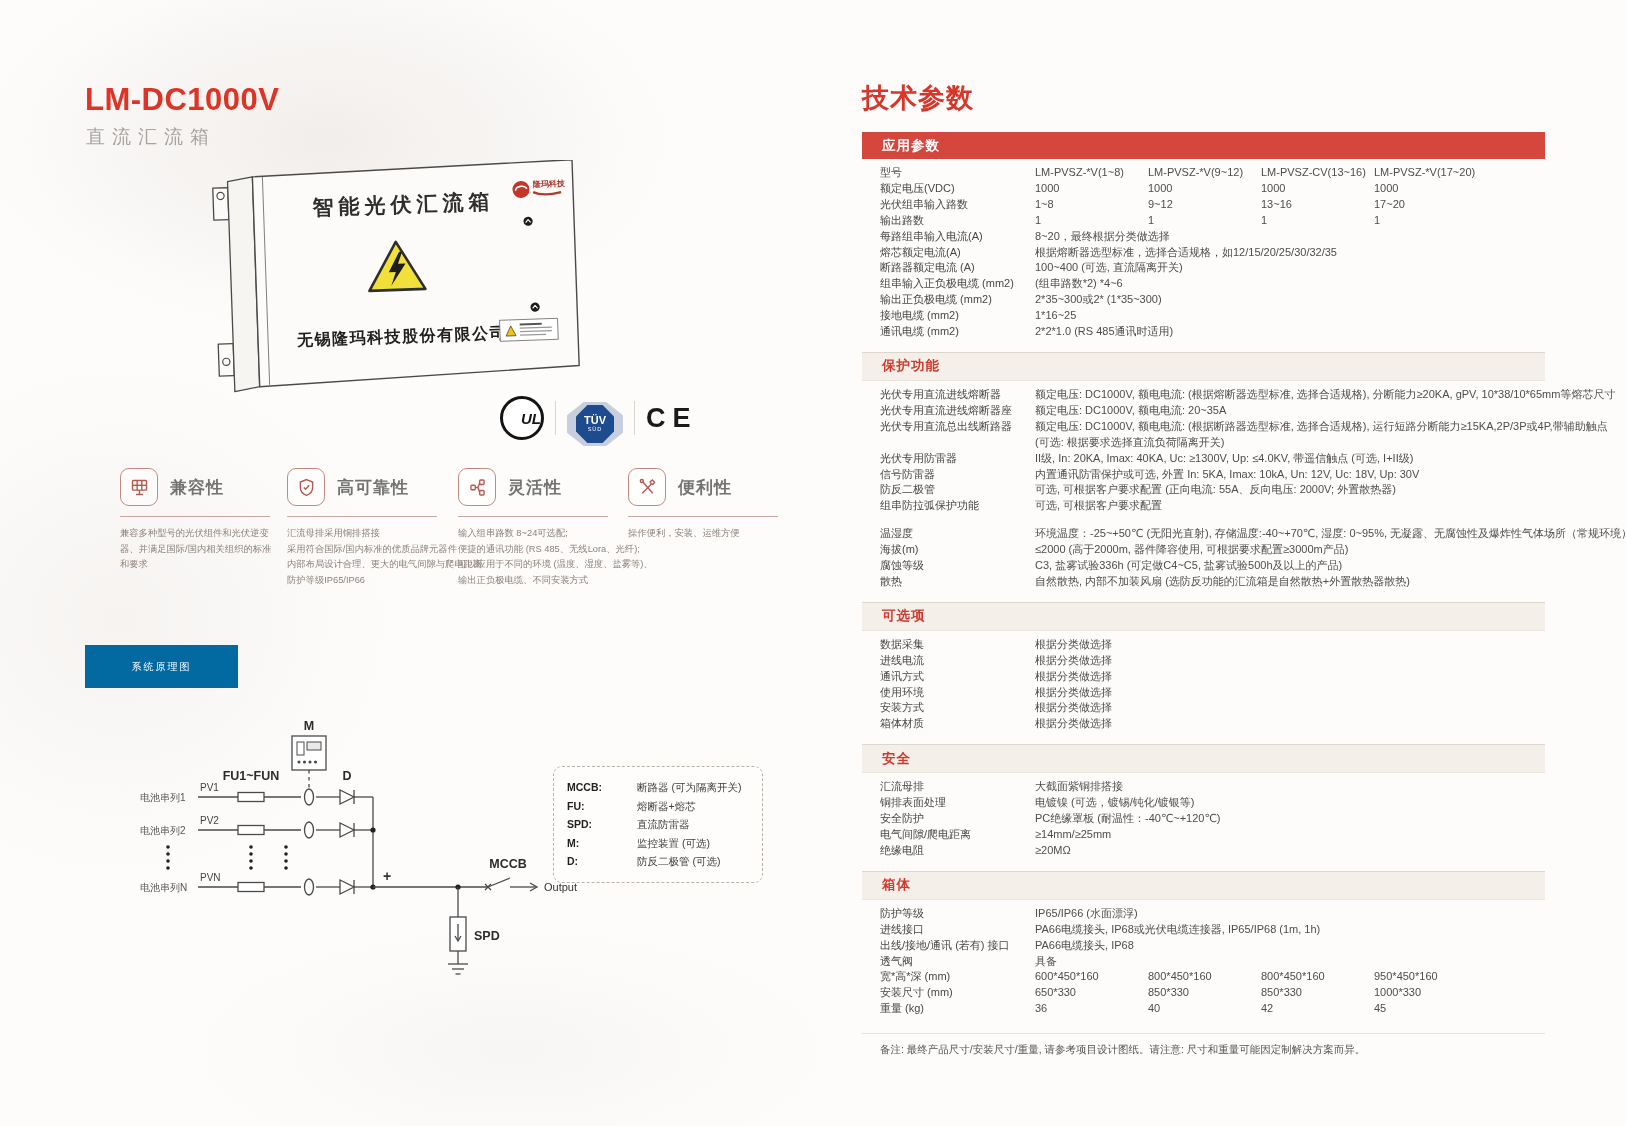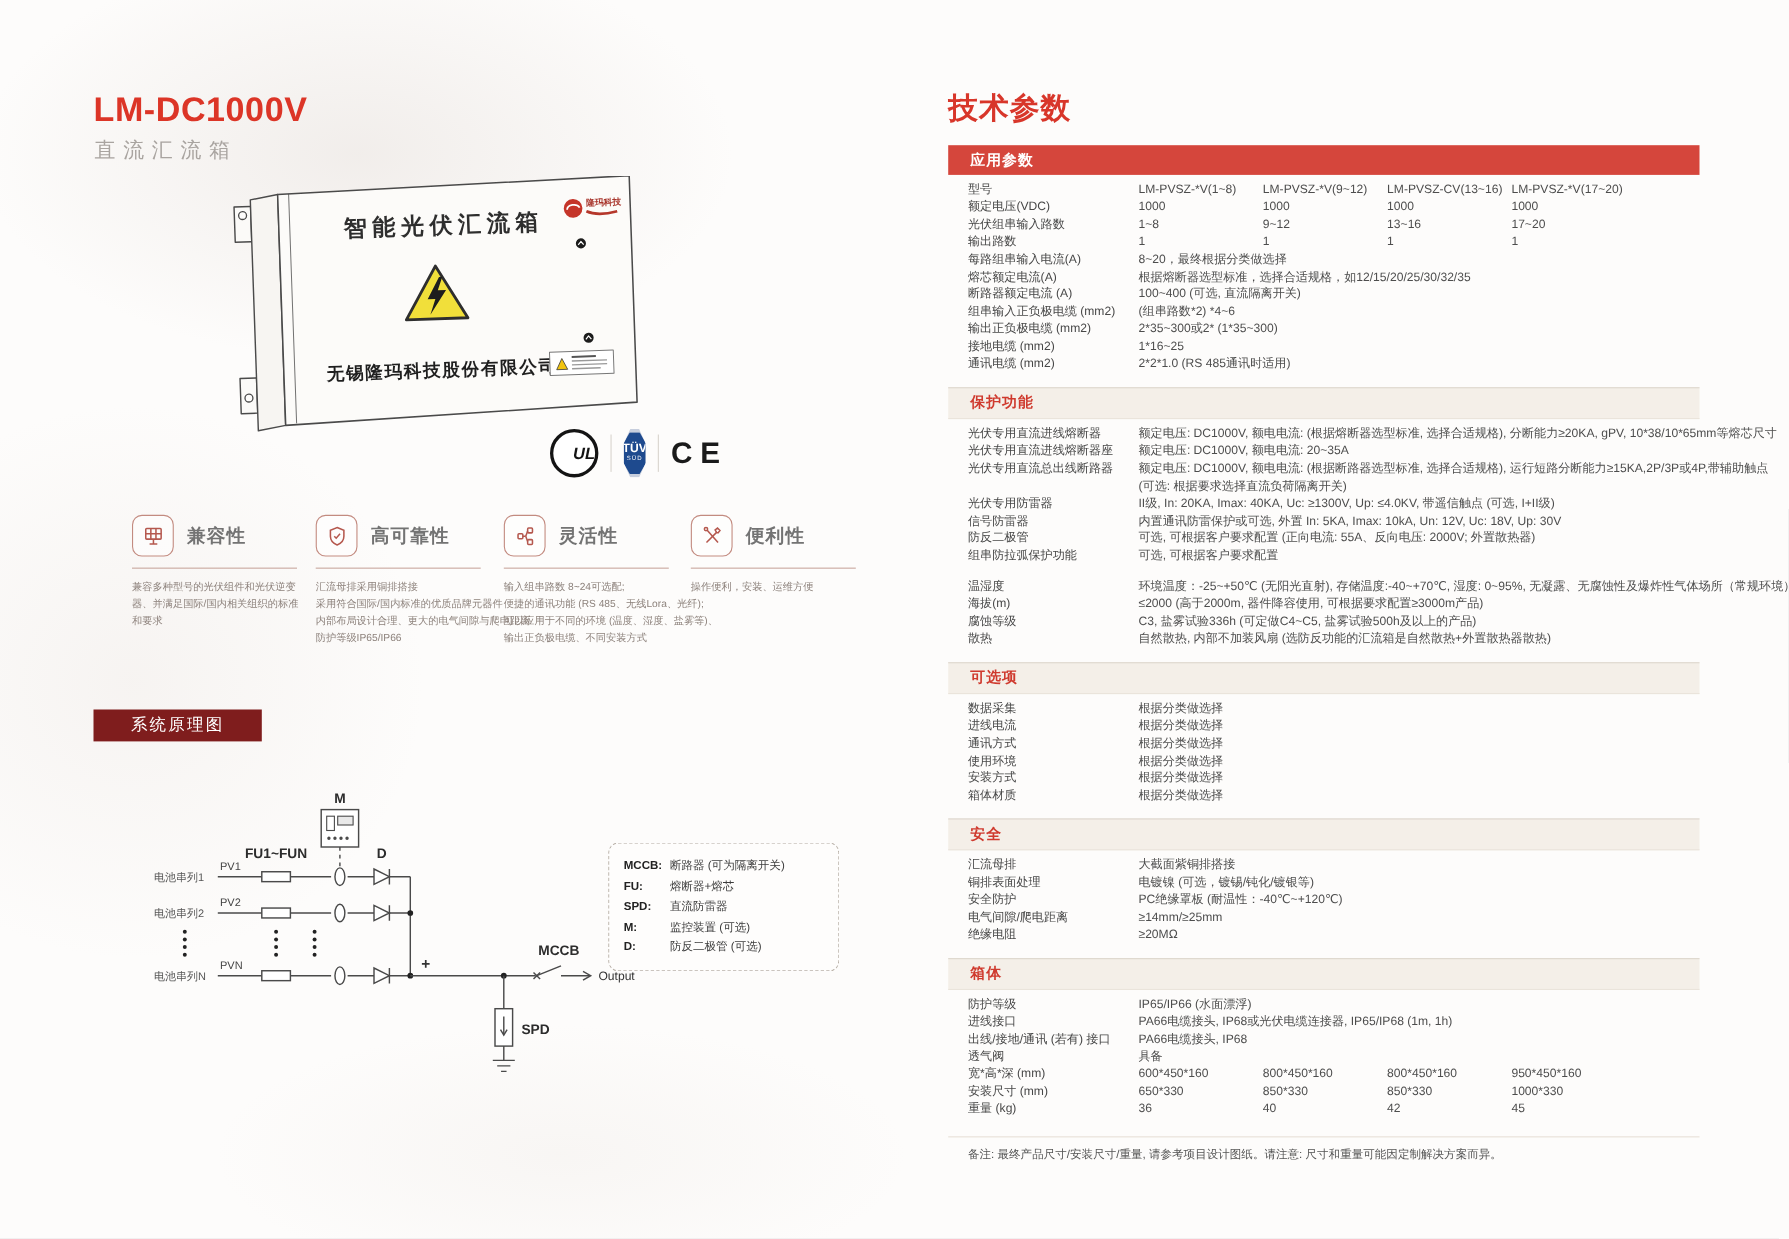--- a/index.html
+++ b/index.html
@@ -14,40 +14,40 @@
   .blob2{left:-260px;top:260px;width:760px;height:720px;background:radial-gradient(closest-side,rgba(220,210,203,0.20),rgba(220,210,203,0) 70%);}
   .blob3{left:60px;top:880px;width:900px;height:340px;background:radial-gradient(closest-side,rgba(222,213,206,0.16),rgba(222,213,206,0) 70%);}
 
   
   .prod-title{position:absolute;left:85px;top:82px;font-size:31px;font-weight:800;color:#dc3527;letter-spacing:0.5px;}
   .prod-sub{position:absolute;left:86px;top:124px;font-size:19px;color:#a9a4a0;letter-spacing:7px;}
   .device-fig{position:absolute;left:198px;top:160px;}
   .cert-row{position:absolute;left:500px;top:390px;display:flex;align-items:center;gap:11px;}
   .ul-badge{width:38px;height:38px;border:3px solid #141414;border-radius:50%;display:flex;align-items:center;justify-content:flex-end;font-weight:800;font-style:italic;font-size:15px;color:#141414;background:#fff;}
   .cert-div{width:1px;height:34px;background:#d9d4ce;}
-  .tuv-outer{width:20px;height:44px;background:#c7cedd;clip-path:polygon(30% 0,70% 0,100% 30%,100% 70%,70% 100%,30% 100%,0 70%,0 30%);display:flex;align-items:center;justify-content:center;}
+  .tuv-outer{width:56px;height:44px;background:#c7cedd;clip-path:polygon(30% 0,70% 0,100% 30%,100% 70%,70% 100%,30% 100%,0 70%,0 30%);display:flex;align-items:center;justify-content:center;margin-top:12px;}
   .tuv-inner{width:38px;height:38px;background:#1e4a8e;clip-path:polygon(30% 0,70% 0,100% 30%,100% 70%,70% 100%,30% 100%,0 70%,0 30%);display:flex;flex-direction:column;align-items:center;justify-content:center;color:#fff;}
   .tuv-top{font-size:11px;font-weight:800;line-height:11px;}
   .tuv-sub{font-size:5.5px;line-height:7px;letter-spacing:1px;}
   .ce-mark{font-size:27px;font-weight:800;letter-spacing:7px;color:#1a1a1a;}
 
   
   .feat{position:absolute;top:468px;width:165px;}
   .feat-head{display:flex;align-items:center;}
   .feat-icon{width:36px;height:36px;border:1.4px solid #c38b80;border-radius:9px;display:flex;align-items:center;justify-content:center;background:rgba(255,255,255,0.5);flex:none;}
   .feat-title{margin-left:12px;font-size:17px;font-weight:800;color:#737373;letter-spacing:1px;}
   .feat-rule{margin-top:10px;width:150px;height:1px;background:#c9a79f;}
   .feat-desc{margin-top:9px;font-size:9.3px;line-height:15.5px;color:#8d827c;}
   .feat-desc div{white-space:nowrap;}
 
   
-  .sys-banner{position:absolute;left:85px;top:645px;width:153px;height:29px;background:#7f1d1d;color:#fff;font-size:15px;display:flex;align-items:center;justify-content:center;letter-spacing:2px;}
+  .sys-banner{position:absolute;left:85px;top:645px;width:153px;height:43px;background:#0369a1;color:#fff;font-size:10px;display:flex;align-items:center;justify-content:center;letter-spacing:2px;}
   .schematic{position:absolute;left:138px;top:712px;}
   .legend{position:absolute;left:553px;top:766px;width:182px;border:1.4px dashed #b9b1a8;border-radius:9px;padding:11px 13px;background:rgba(255,255,255,0.4);}
-  .legend-row{display:flex;font-size:10.5px;line-height:18.5px;color:#3c3c3c;}
+  .legend-row{display:flex;font-size:10.5px;line-height:18.5px;color:#3c3c3c;gap:28px;}
   .legend-abbr{width:42px;flex:none;font-weight:800;color:#222;}
 
   
   .tech-col{position:absolute;left:862px;top:80px;width:683px;}
   .tech-title{margin:0 0 16px 0;font-size:27px;font-weight:800;color:#d8362a;letter-spacing:1px;}
   .t-band{height:27px;display:flex;align-items:center;padding-left:20px;}
   .t-band-label{font-size:13.5px;font-weight:700;color:#cf3a2e;letter-spacing:1px;}
   .t-sec + .t-sec .t-band{margin-top:6px;}
   .t-sec:not(:first-child) .t-band, .band-beige{background:#f4efe8;border-top:1px solid #ddd6cd;border-bottom:1px solid #eae4db;}
   .t-sec:first-child .t-band{background:#d5463c;border:none;}

